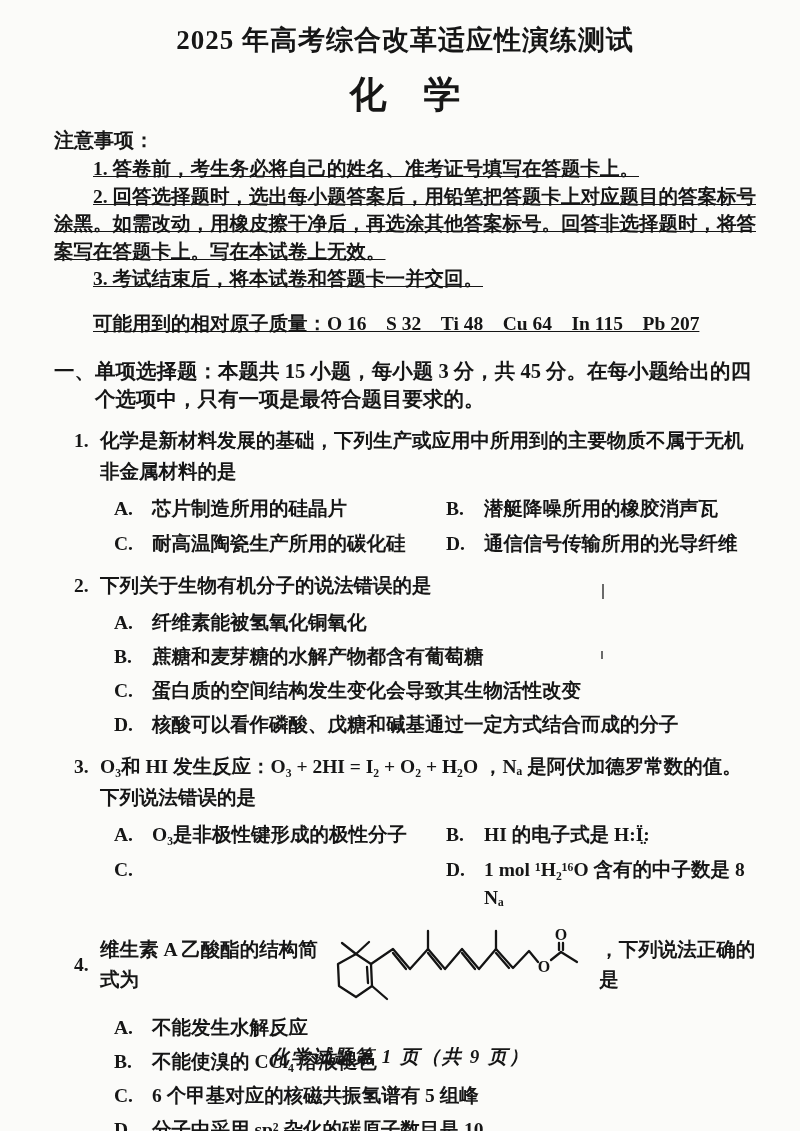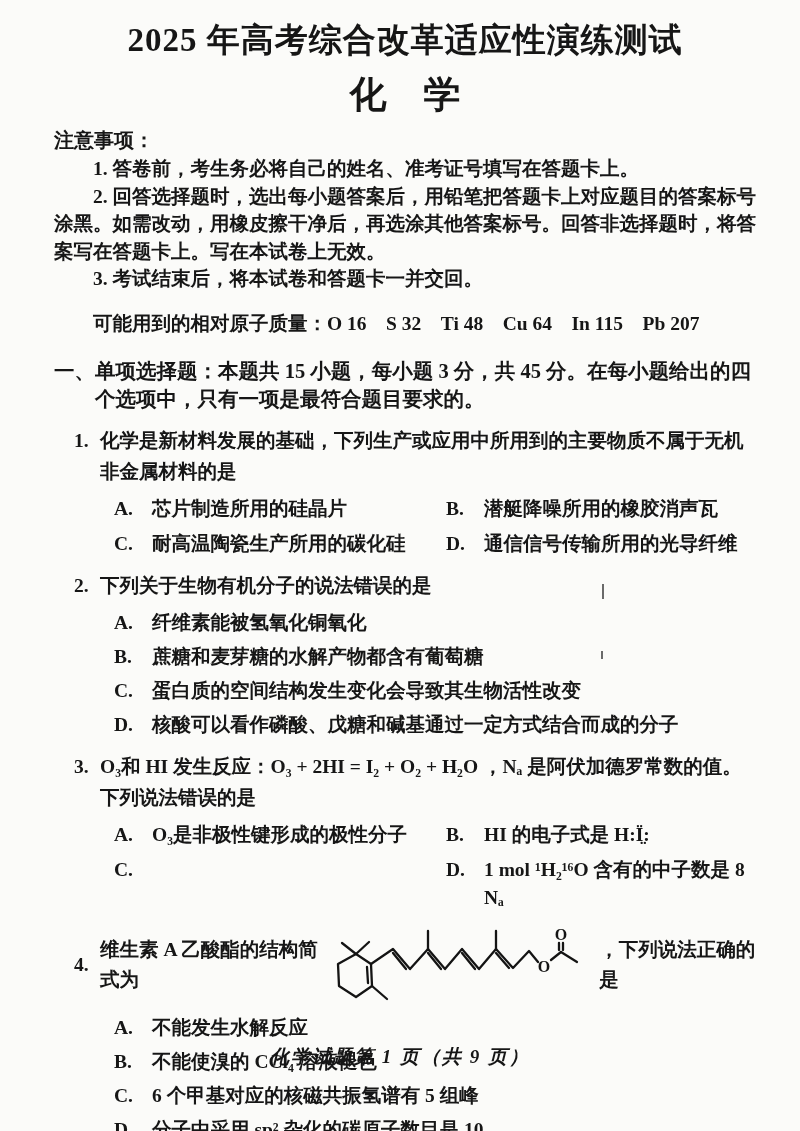--- a/index.html
+++ b/index.html
@@ -9,29 +9,29 @@
     margin:0 auto;
     background:#fbfbf9;
     color:#161616;
     font-family:"Liberation Serif","DejaVu Serif",serif;
     font-weight:600;
     box-sizing:border-box;
     padding:14px 44px 0 54px;
     overflow:hidden;
   }
   .exam-title {
-    font-size:33px; font-weight:700; text-align:center;
+    font-size:27px; font-weight:700; text-align:center;
     line-height:36px; margin:8px 0 0 0; letter-spacing:1px;
   }
   .subject-title {
     font-size:37px; font-weight:700; text-align:center;
     line-height:50px; margin:12px 0 6px 0;
   }
   .notice-heading { font-size:20px; font-weight:700; line-height:29px; }
-  .para { font-size:19.5px; line-height:27.5px; margin:0; text-indent:2em; }
+  .para { font-size:19.5px; line-height:27.5px; margin:0; text-indent:2em;text-decoration:underline; }
   .masses { margin-top:17px; }
   .hang { display:flex; }
   .hang-label { flex:0 0 37px; }
   .section-header { margin-top:20px; font-size:20.5px; font-weight:700; line-height:28px; }
   .question { margin-top:12px; padding-left:20px; font-size:19.5px; }
   .q-stem-row { line-height:31px; }
   .q-num { flex:0 0 26px; }
   .q-stem { flex:1; }
   .opts { margin:8px 0 0 40px; }
   .grid2 { display:grid; grid-template-columns:332px auto; row-gap:7px; }

